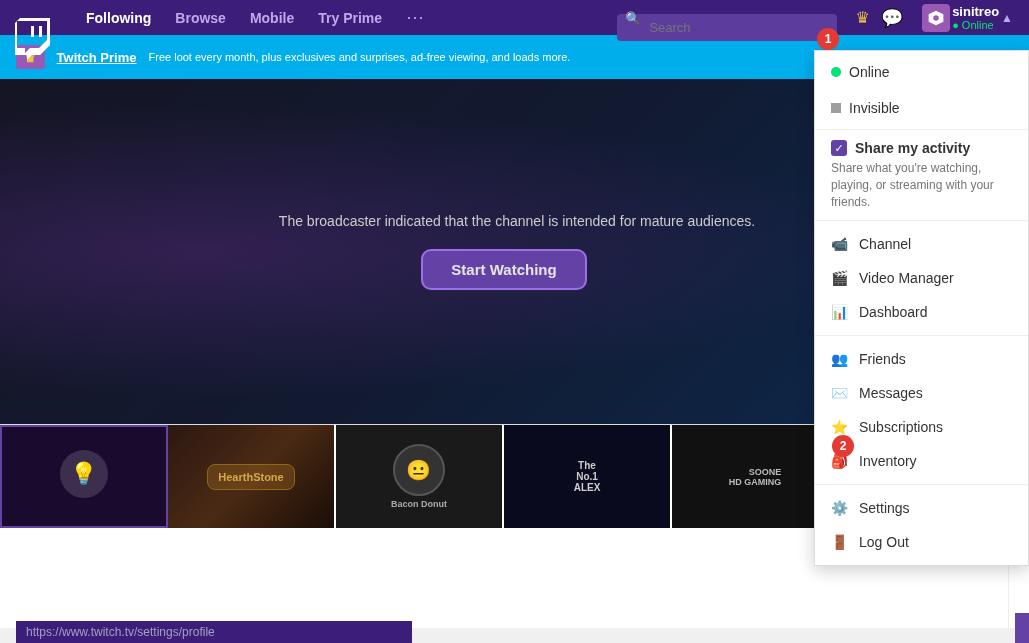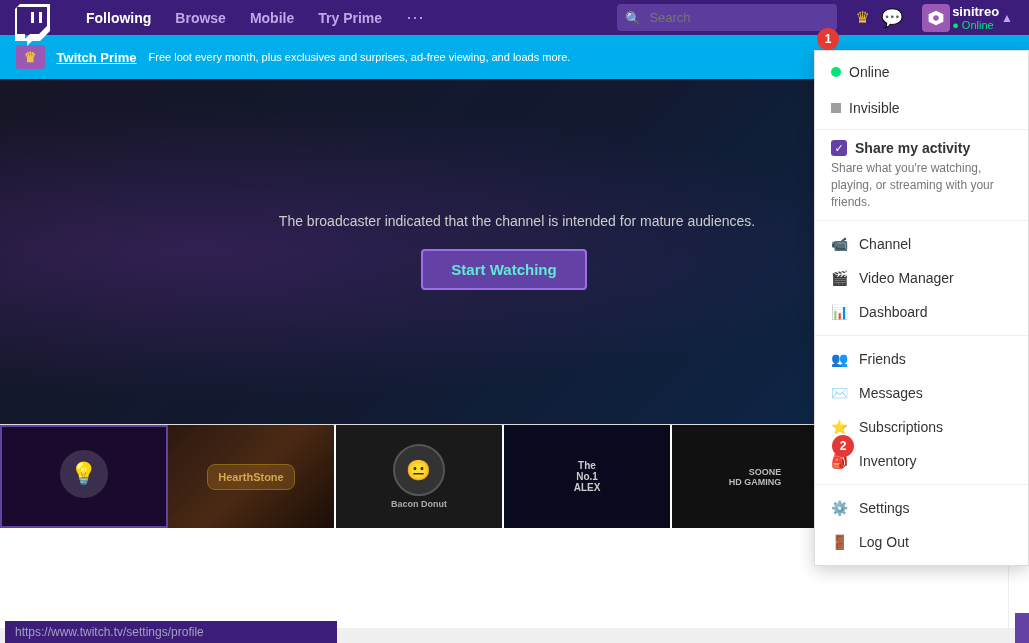--- a/index.html
+++ b/index.html
@@ -3,21 +3,20 @@
   <meta charset="utf-8">
   <style>
     * { margin: 0; padding: 0; box-sizing: border-box; }
     body { font-family: 'Helvetica Neue', Arial, sans-serif; background: #f0f0f0; width: 1029px; height: 643px; overflow: hidden; position: relative; }
 
     
     .top-nav {
       background: #3d1d7a;
       height: 35px;
       display: flex;
-      align-items: center;
       padding: 14px 10px;
       position: relative;
       z-index: 100;
     }
     .logo {
       width: 50px;
       height: 36px;
       margin-right: 16px;
       flex-shrink: 0;
     }
@@ -180,23 +179,23 @@
       align-items: center;
       gap: 20px;
     }
     .mature-text {
       color: #ccc;
       font-size: 14px;
       margin-left: 26px;
     }
     .start-watching-btn {
       background: #6441a5;
-      color: #5eead4;
+      color: #e5e5e5;
       border: 2px solid #9b6fe8;
-      border-radius: 4px;
+      border-radius: 10px;
       padding: 10px 28px;
       font-size: 15px;
       font-weight: 600;
       cursor: pointer;
     }
 
     
     .thumbnails-row {
       display: flex;
       height: 104px;
@@ -413,26 +412,26 @@
     }
     .arrow-2 {
       top: 435px;
       right: 175px;
     }
 
     
     .status-bar {
       position: absolute;
       bottom: 0;
-      left: 5px;
+      left: 16px;
       background: #3d1d7a;
       color: #a0a0c0;
       font-size: 12px;
       padding: 4px 10px;
-      width: 332px;
+      width: 396px;
       z-index: 50;
     }
 
     
     .scrollbar-area {
       position: absolute;
       right: 0;
       bottom: 0;
       width: 14px;
       height: 30px;

